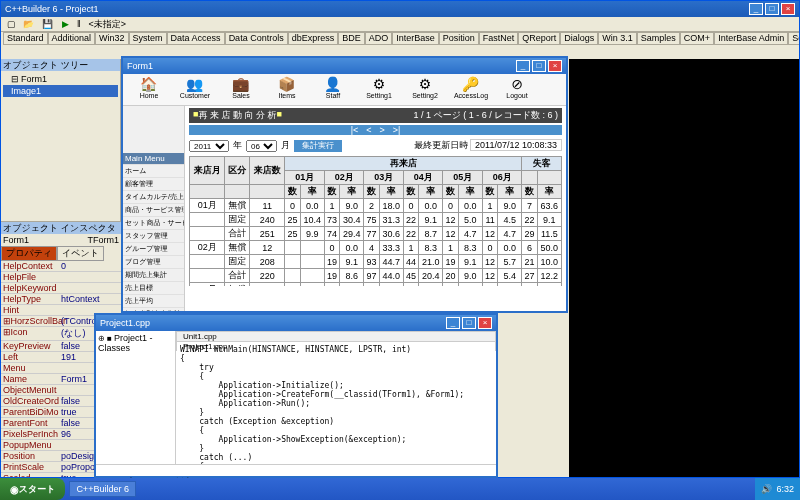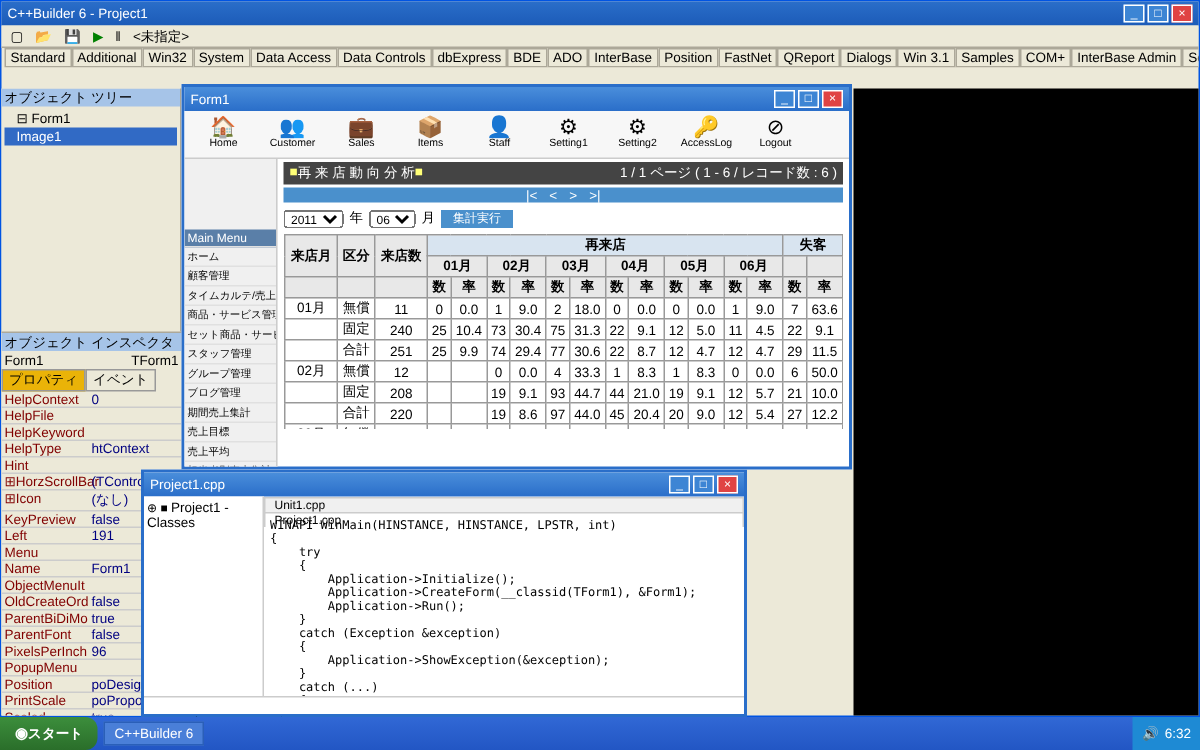--- a/index.html
+++ b/index.html
@@ -112,21 +112,21 @@
     <div class="tree" id="objtree">
         <div>⊟ Form1</div>
         <div class="sel">  Image1</div>
       </div>
   </div>
 
   <div class="oi-panel">
     <div class="panel-head">オブジェクト インスペクタ</div>
     <div style="padding:1px 2px"><span>Form1</span> <span style="float:right">TForm1</span></div>
     <div style="display:flex">
-      <span style="border:1px solid #999;padding:0 4px;background:#eab308">プロパティ</span>
+      <span style="border:1px solid #999;padding:0 4px;background:#c2410c">プロパティ</span>
       <span style="border:1px solid #999;padding:0 4px">イベント</span>
     </div>
     <div class="oi-grid" id="oigrid">
         <div class="oi-row">
           <span>HelpContext</span>
           <span>0</span>
         </div>
         <div class="oi-row">
           <span>HelpFile</span>
           <span></span>
@@ -288,20 +288,21 @@
           <span>&lt;</span>
           <span>&gt;</span>
           <span>&gt;|</span>
         </div>
       <div class="controls">
         <select><option>2011</option></select>
         <span>年</span>
         <select><option>06</option></select>
         <span>月</span>
         <button>集計実行</button>
+        <span class="ts"><span>最終更新日時</span> <span style="border:1px solid #ccc;padding:0 4px">2011/07/12 10:08:33</span></span>
       </div>
       <div style="overflow:auto;height:130px">
         <table class="grid" id="grid">
             <tbody>
               <tr>
                 <th rowspan="2">来店月</th>
                 <th rowspan="2">区分</th>
                 <th rowspan="2">来店数</th>
                 <th colspan="12" class="mh">再来店</th>
                 <th colspan="2" rowspan="1" class="mh">失客</th>

